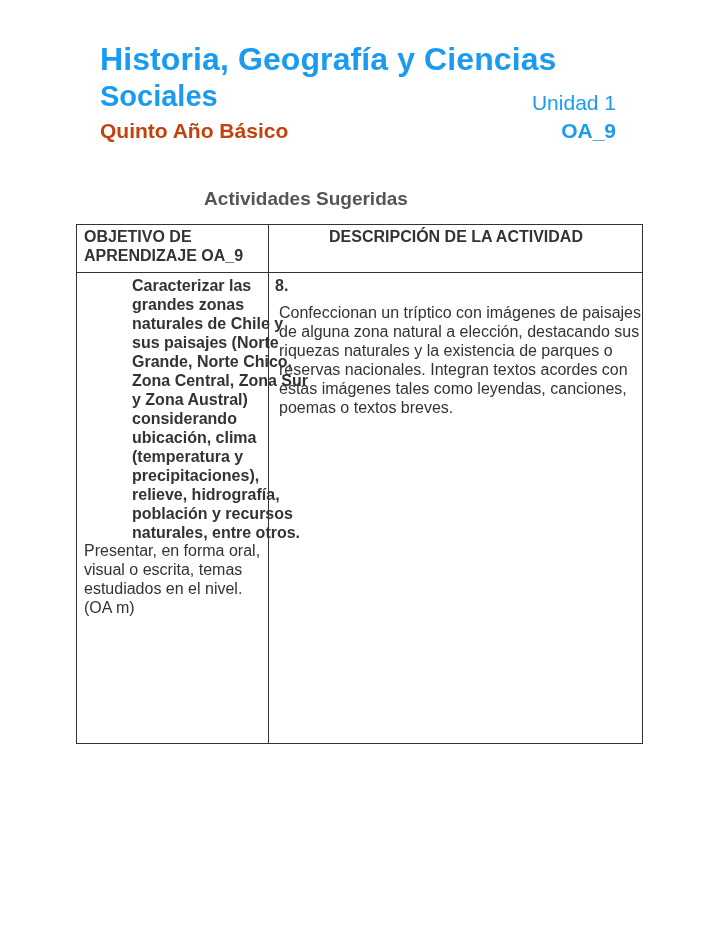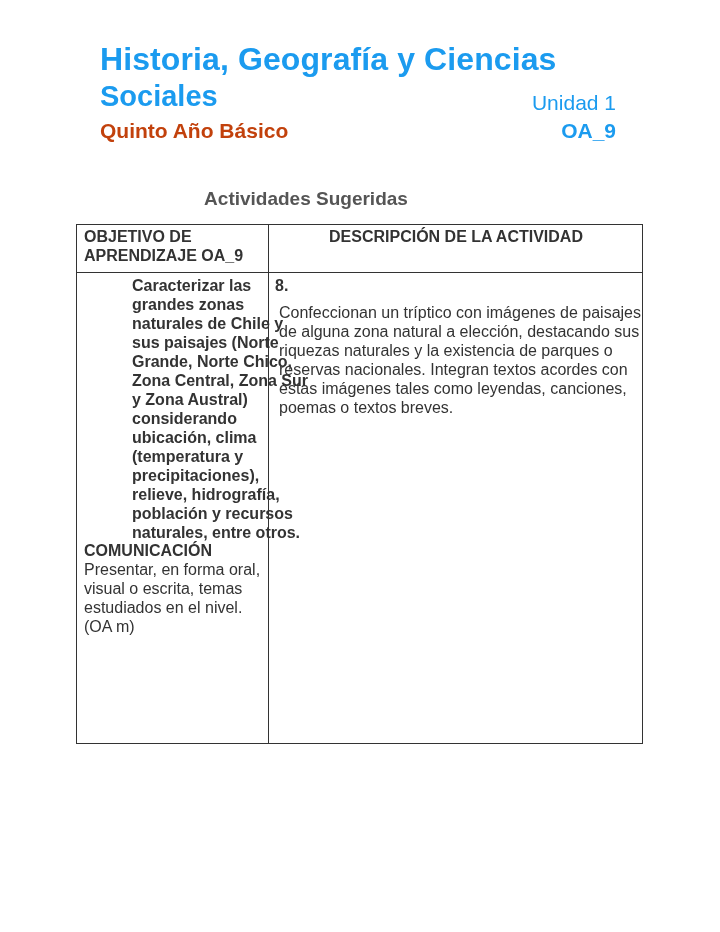--- a/index.html
+++ b/index.html
@@ -39,21 +39,20 @@
 <div class="table">
   <div class="vdiv"></div>
   <div class="hdiv"></div>
 
   <div class="cell h1">OBJETIVO DE APRENDIZAJE OA_9</div>
   <div class="cell h2">DESCRIPCIÓN DE LA ACTIVIDAD</div>
 
   <div class="cell obj">Caracterizar las grandes zonas naturales de Chile y sus paisajes (Norte Grande, Norte Chico, Zona Central, Zona Sur y Zona Austral) considerando ubicación, clima (temperatura y precipitaciones), relieve, hidrografía, población y recursos naturales, entre otros.</div>
 
   <div class="cell comm">
-    <div class="head">COMUNICACIÓN</div>
     <div>Presentar, en forma oral, visual o escrita, temas estudiados en el nivel. (OA m)</div>
   </div>
 
   <div class="cell desc">
     <div class="num">8.</div>
     <div class="body">Confeccionan un tríptico con imágenes de paisajes de alguna zona natural a elección, destacando sus riquezas naturales y la existencia de parques o reservas nacionales. Integran textos acordes con estas imágenes tales como leyendas, canciones, poemas o textos breves.</div>
   </div>
 </div>
 
 </body></html>

